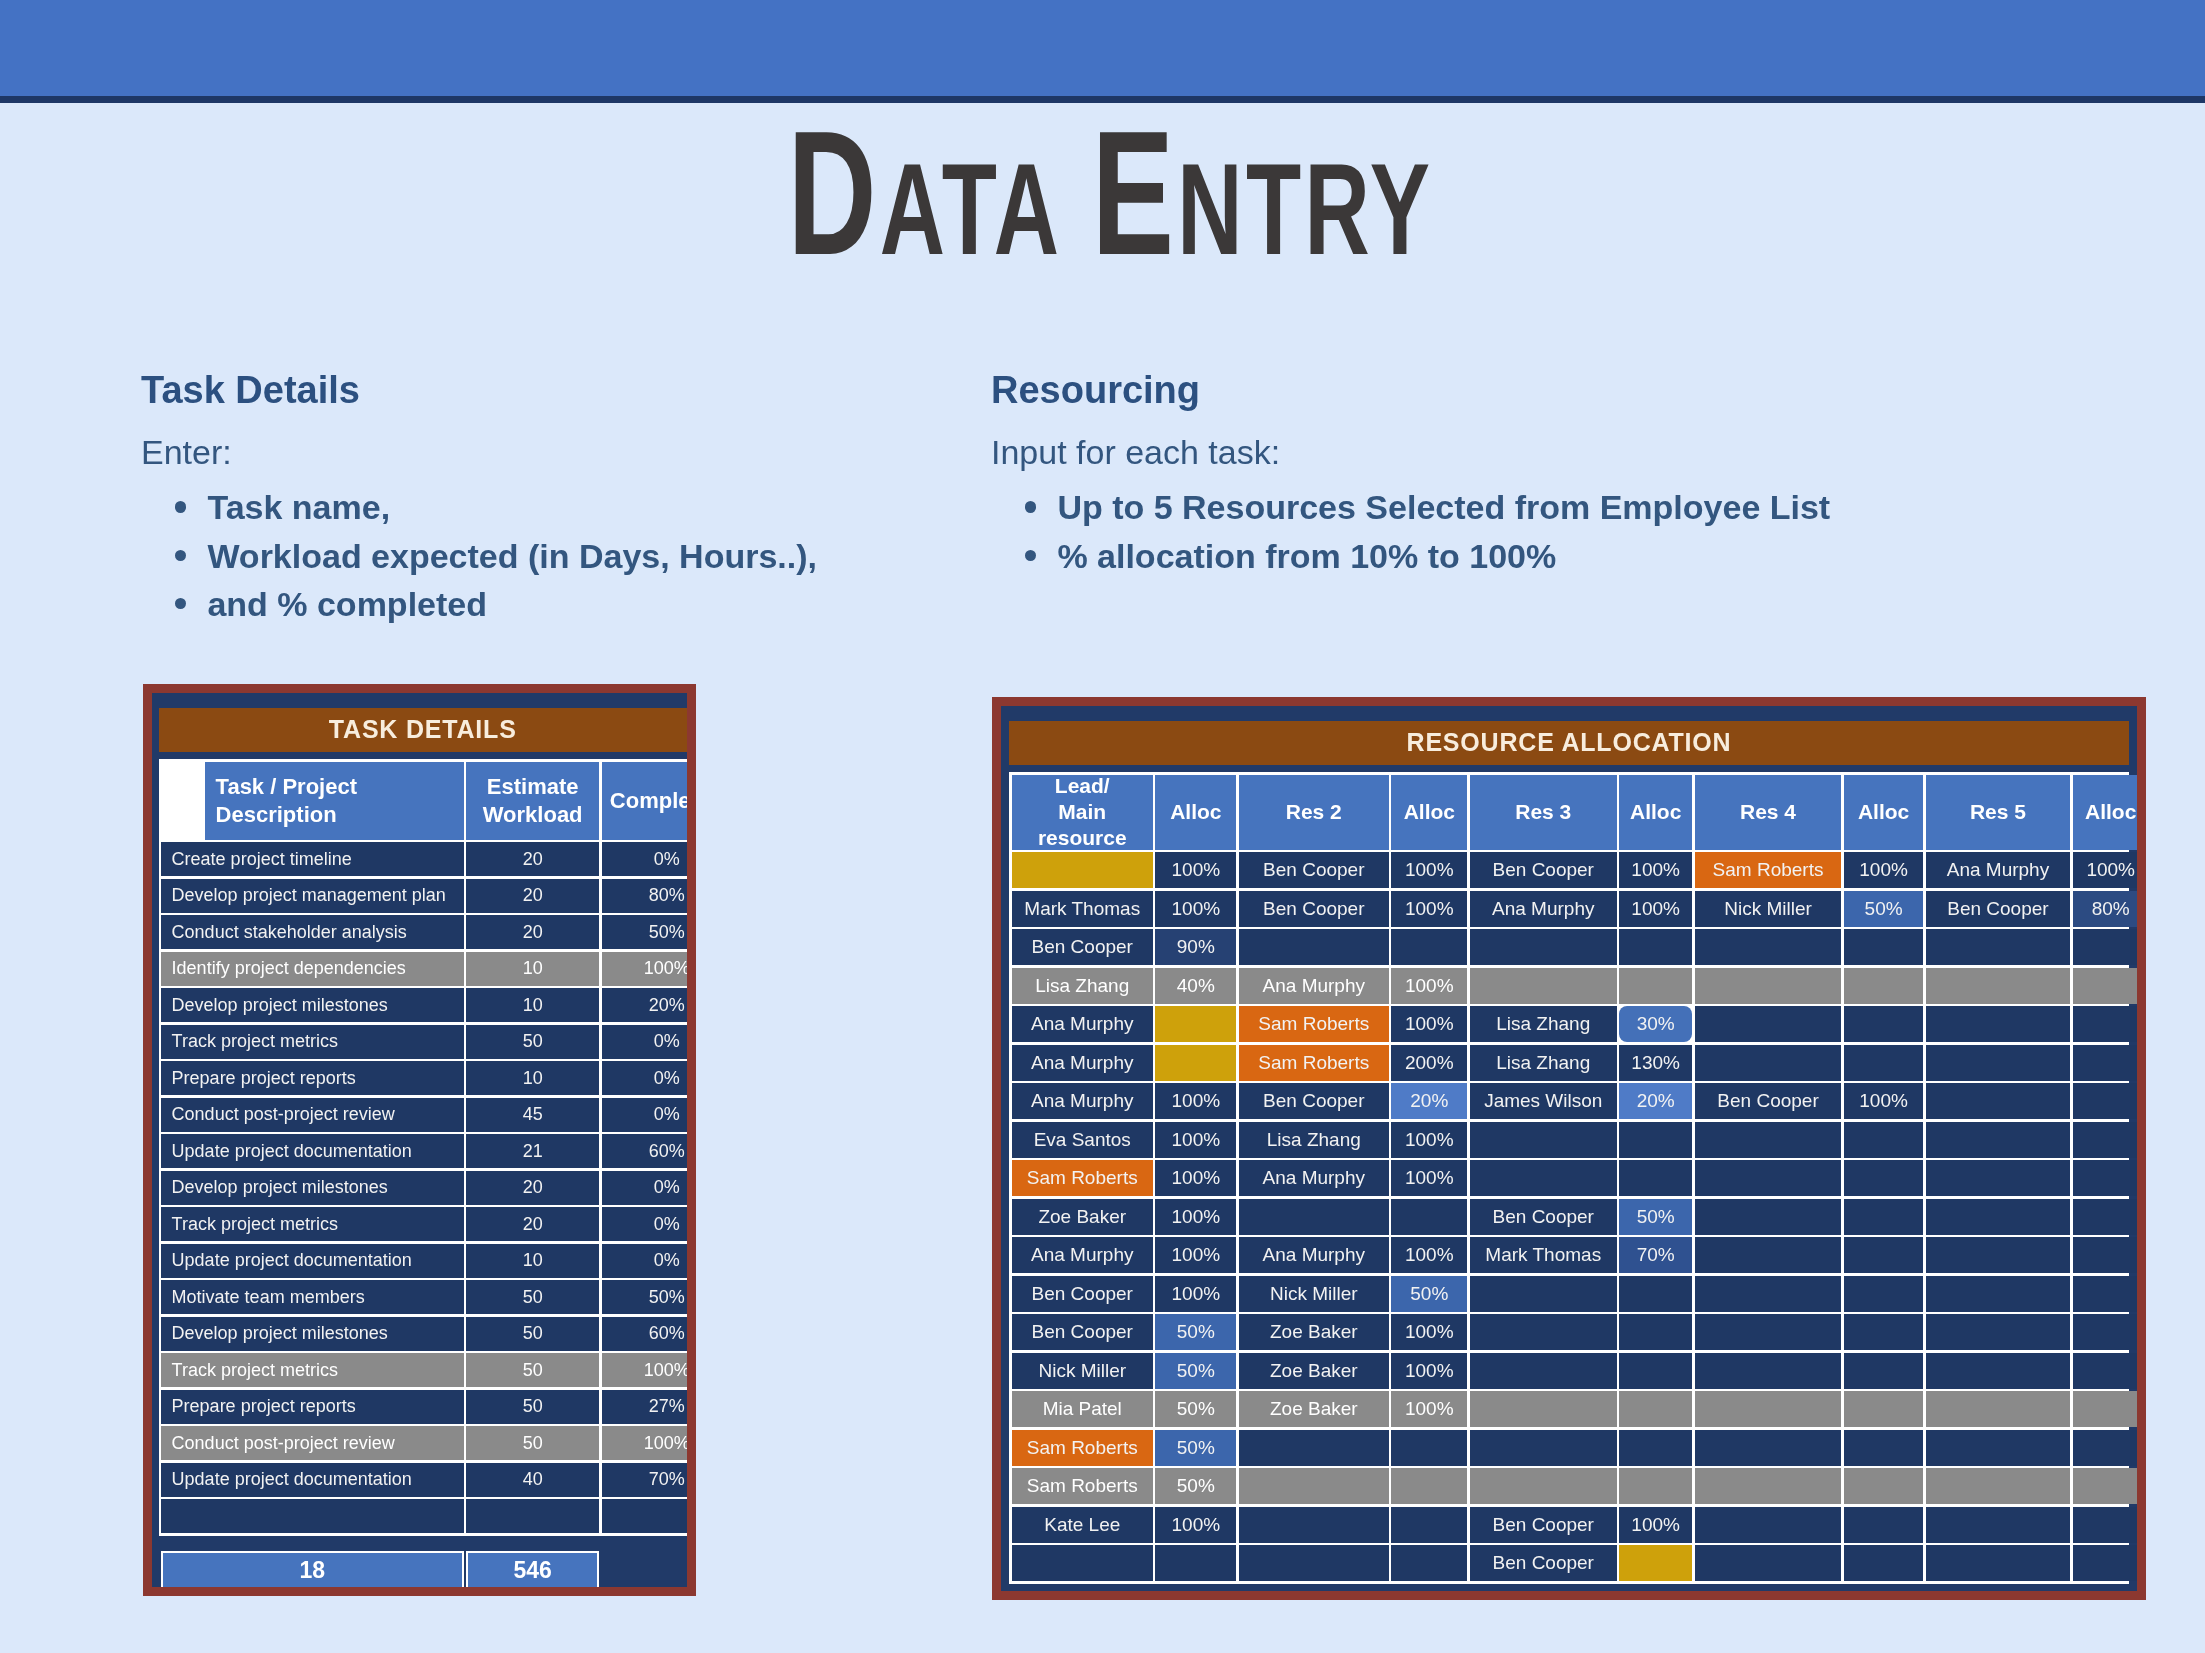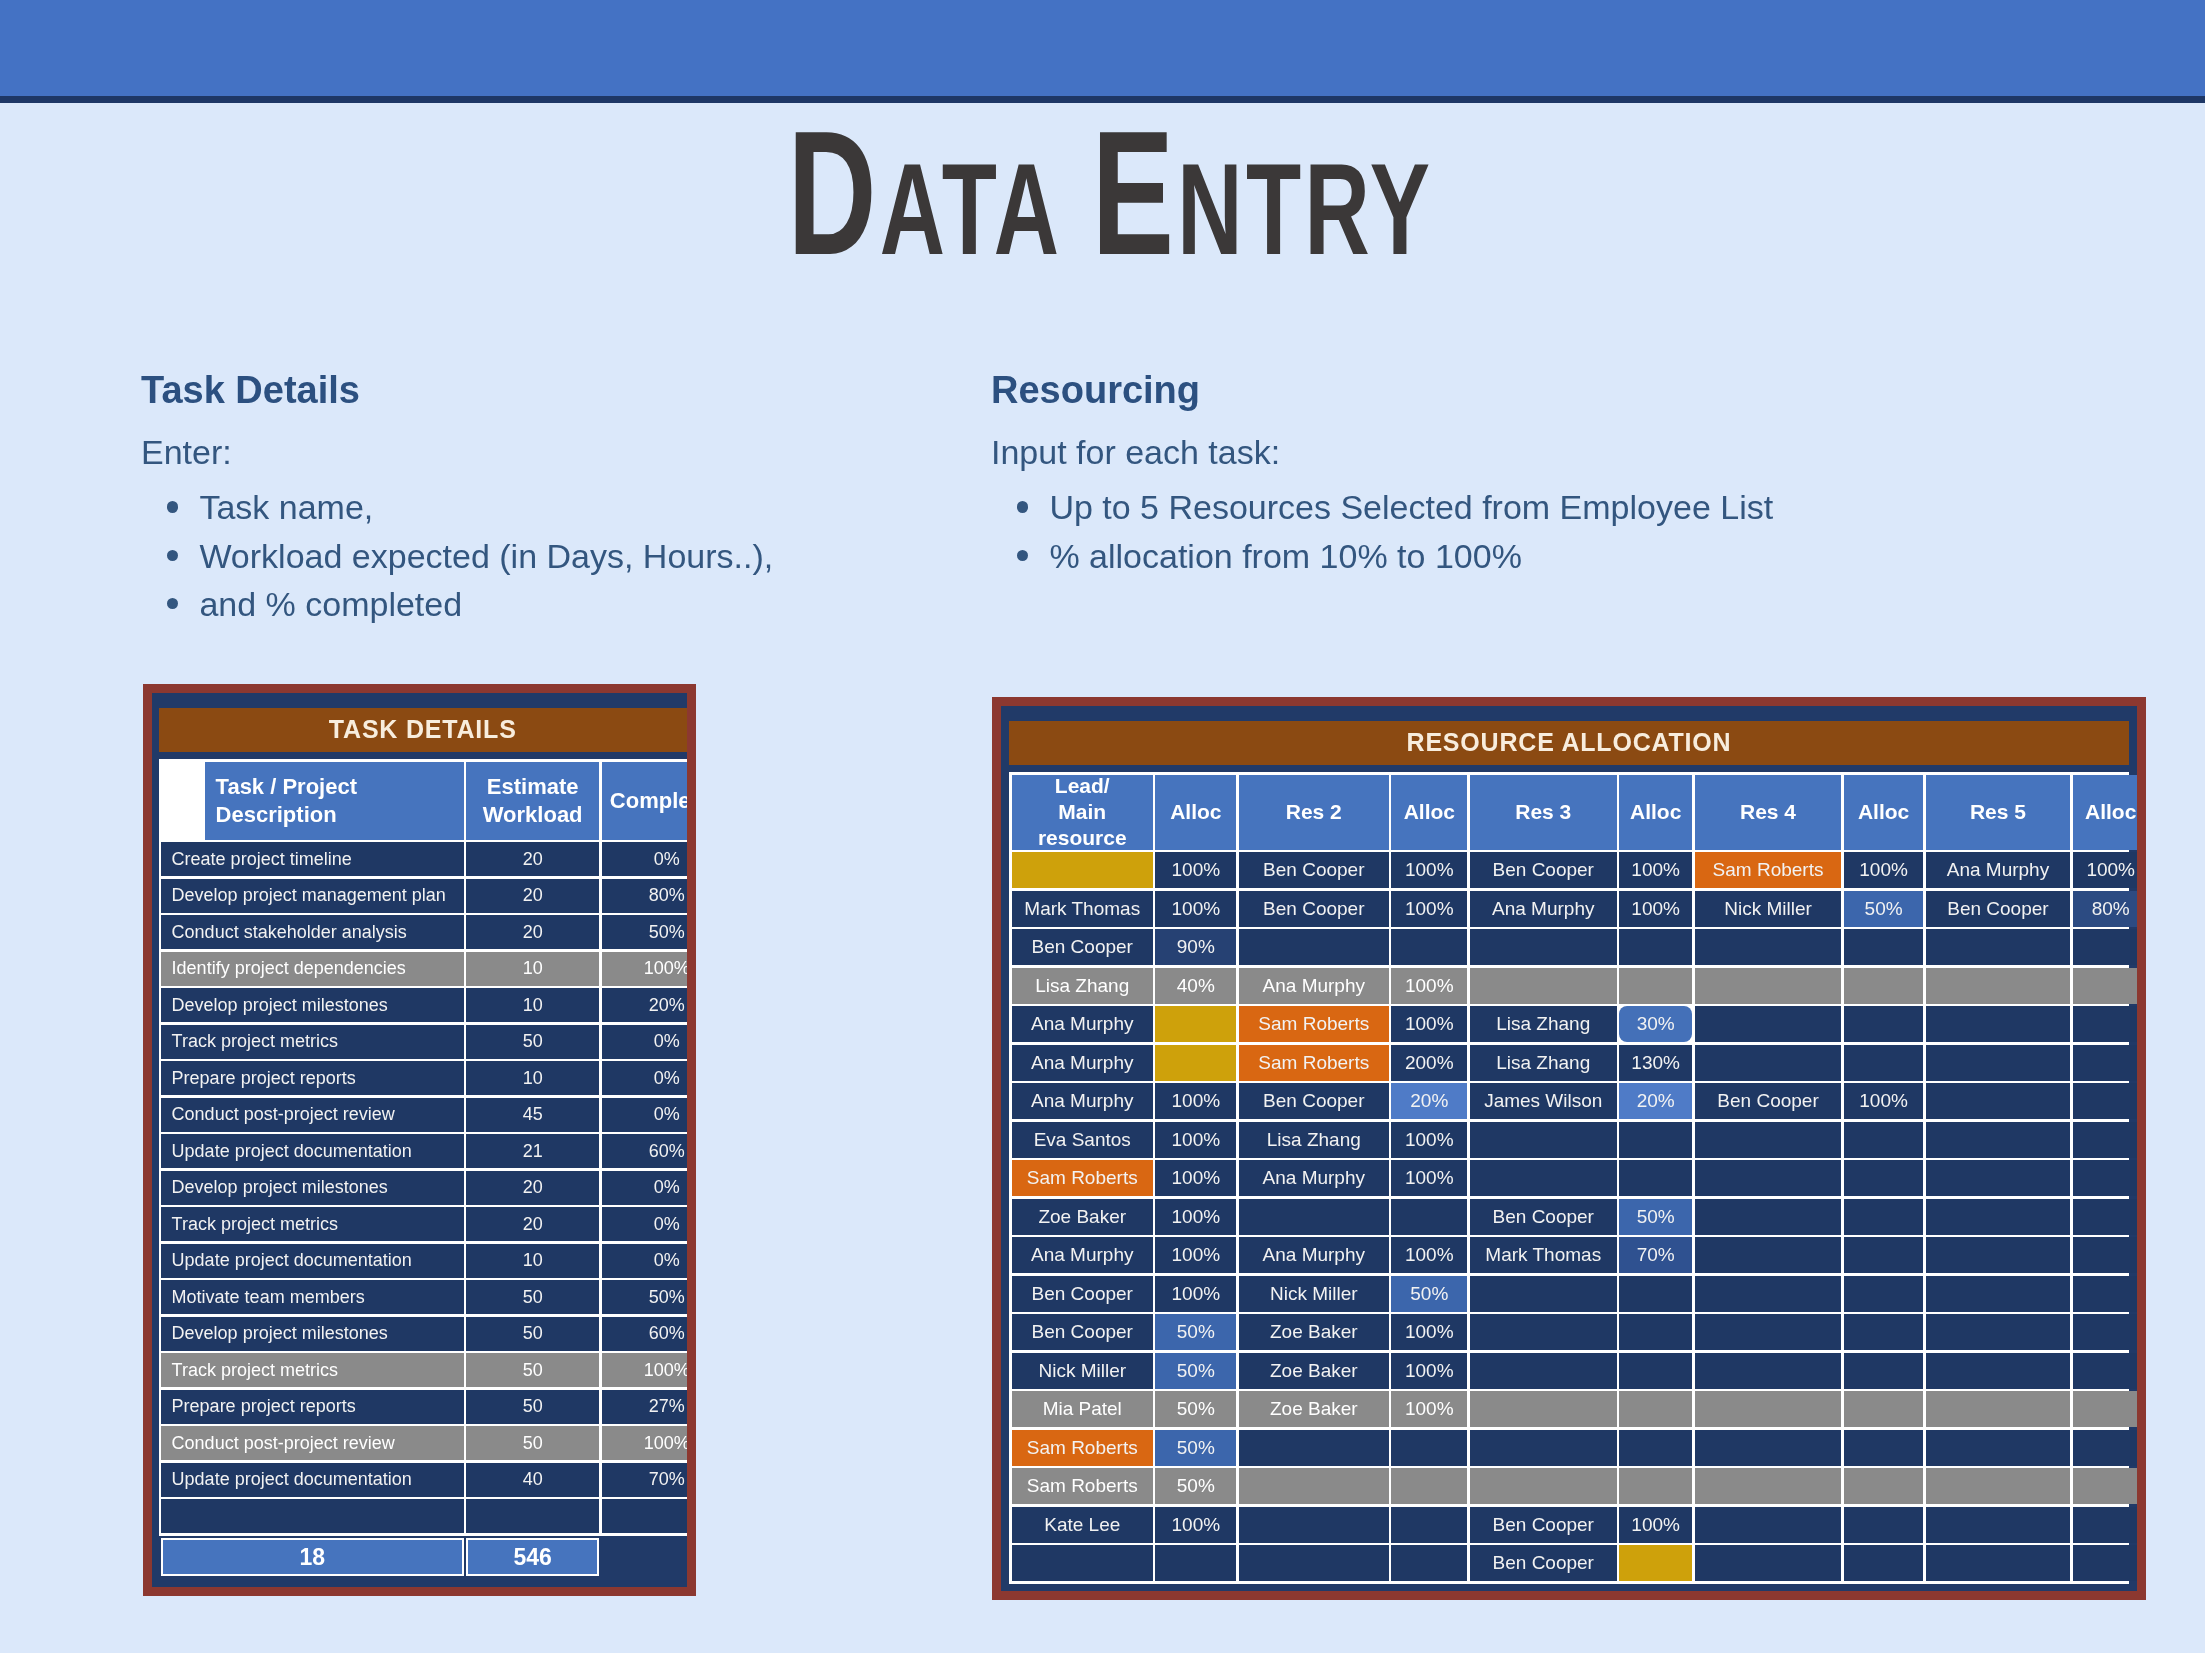--- a/index.html
+++ b/index.html
@@ -17,21 +17,21 @@
   .big-title .word{display:inline-block;margin:0 21px;}
   .big-title .cap{font-size:176px;line-height:1;letter-spacing:4.9px;}
   .big-title .rest{font-size:129px;line-height:1;letter-spacing:4.9px;}
 
   
   .text-block{position:absolute;top:369px;color:#33567F;}
   .text-block.left{left:141px;width:817px;}
   .text-block.right{left:991px;width:1111px;}
   .section-heading{font-size:38px;font-weight:700;color:#2C5080;margin:0 0 21px 0;}
   .section-intro{font-size:34px;margin:0 0 11.4px 0;}
-  .bullet-list{list-style:none;margin:0;padding:0;}
+  .bullet-list{list-style:none;margin:8px;padding:0;font-weight:bold;}
   .bullet-item{display:flex;align-items:flex-start;font-size:34px;line-height:1.42;padding-left:26px;}
   .bullet-dot{width:11.4px;height:11.4px;border-radius:50%;background:#33567F;flex:0 0 11.4px;
               margin:18px 21px 0 0;}
 
   
   .tframe{position:absolute;box-sizing:border-box;border:9px solid #8C3830;background:#213A68;}
   .tframe.left-table{left:143px;top:684px;width:553px;height:912px;padding:14.7px 0 0 6.5px;overflow:hidden;}
   .tframe.right-table{left:992px;top:697px;width:1154px;height:903px;padding:14.7px 8.2px 0 8.2px;overflow:hidden;}
   .tbar{height:44px;background:#8B4A12;color:#F8EDDD;font-weight:700;font-size:25px;
         display:flex;align-items:center;justify-content:center;letter-spacing:0.8px;margin-bottom:7.4px;}
@@ -56,21 +56,21 @@
   .bg-orange{background:#D96712 !important;}
   .bg-b20{background:#4F7BC7 !important;}
   .bg-b30{background:#4470B8 !important;border-radius:8px;}
   .bg-b50{background:#3C66AC !important;}
   .bg-b70{background:#2F5190 !important;}
   .bg-b80{background:#2C4B82 !important;}
   .bg-b90{background:#264173 !important;}
 
   
   .lfoot{display:grid;grid-template-columns:53.5% 23.5% 23%;gap:2.5px;padding:2.5px;width:108%;
-         box-sizing:border-box;}
+         box-sizing:border-box;margin-top:13px;}
   .fcell{height:38px;background:#4674BE;border:2.5px solid #fff;color:#fff;font-weight:700;
          font-size:23px;display:flex;align-items:center;justify-content:center;box-sizing:border-box;}
 </style>
 </head>
 <body>
 
 <div class="slide">
 
   <div class="topbar"></div>
 

